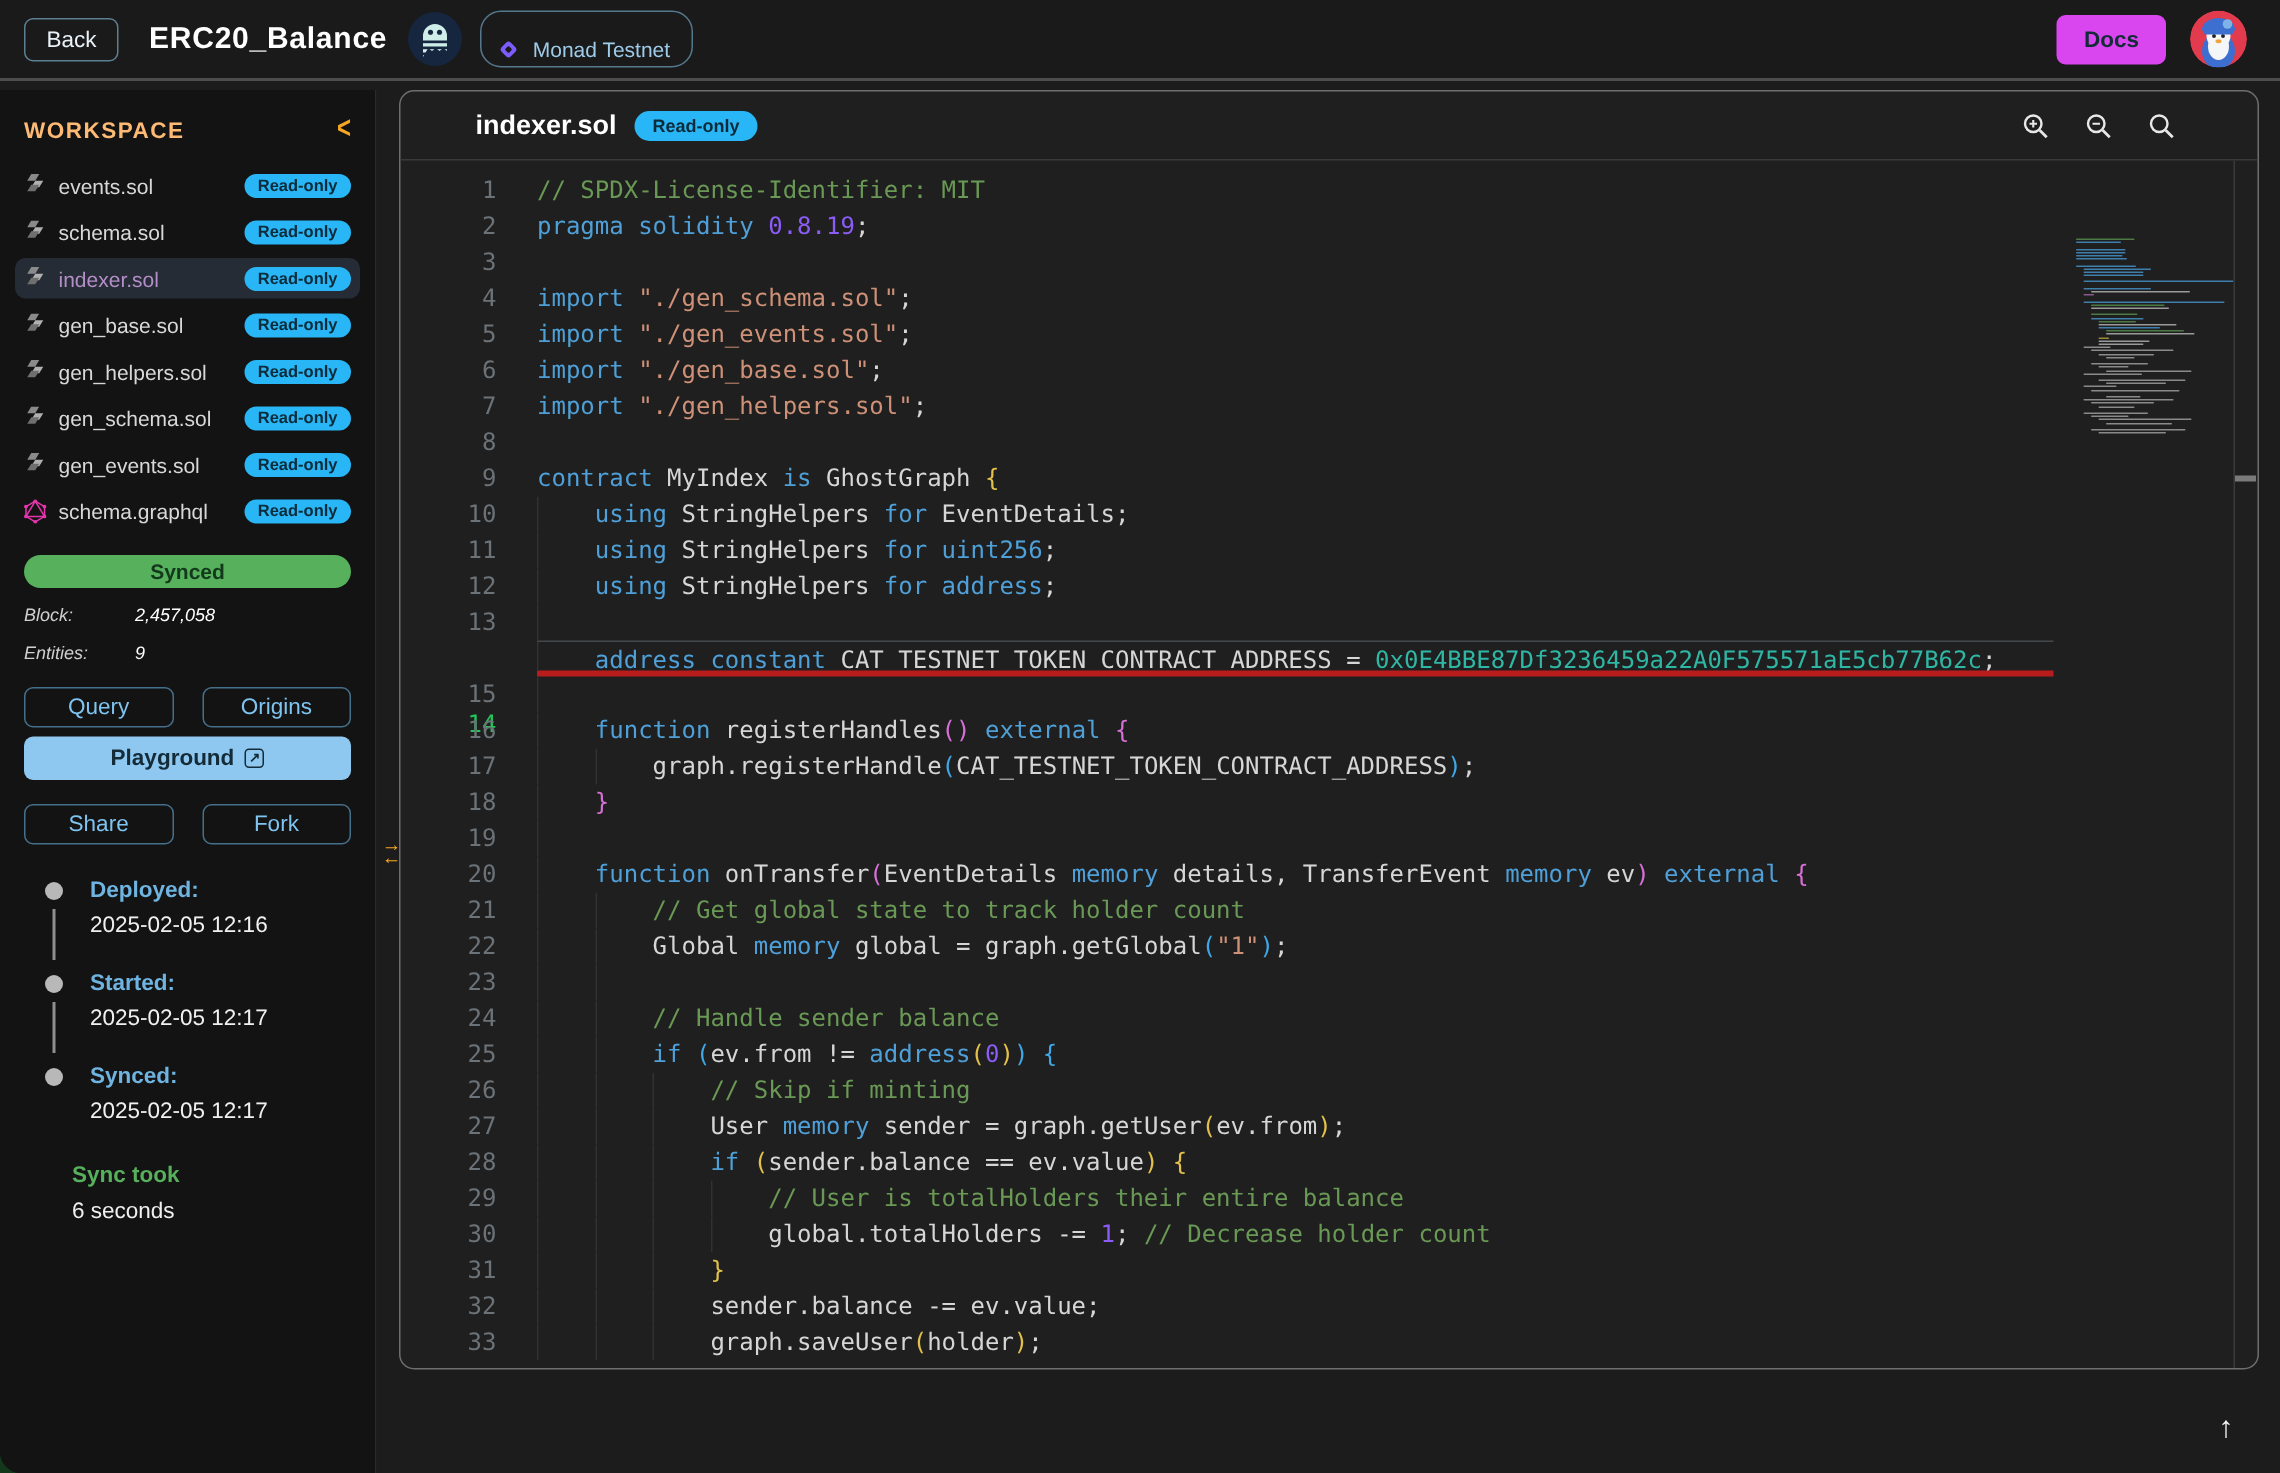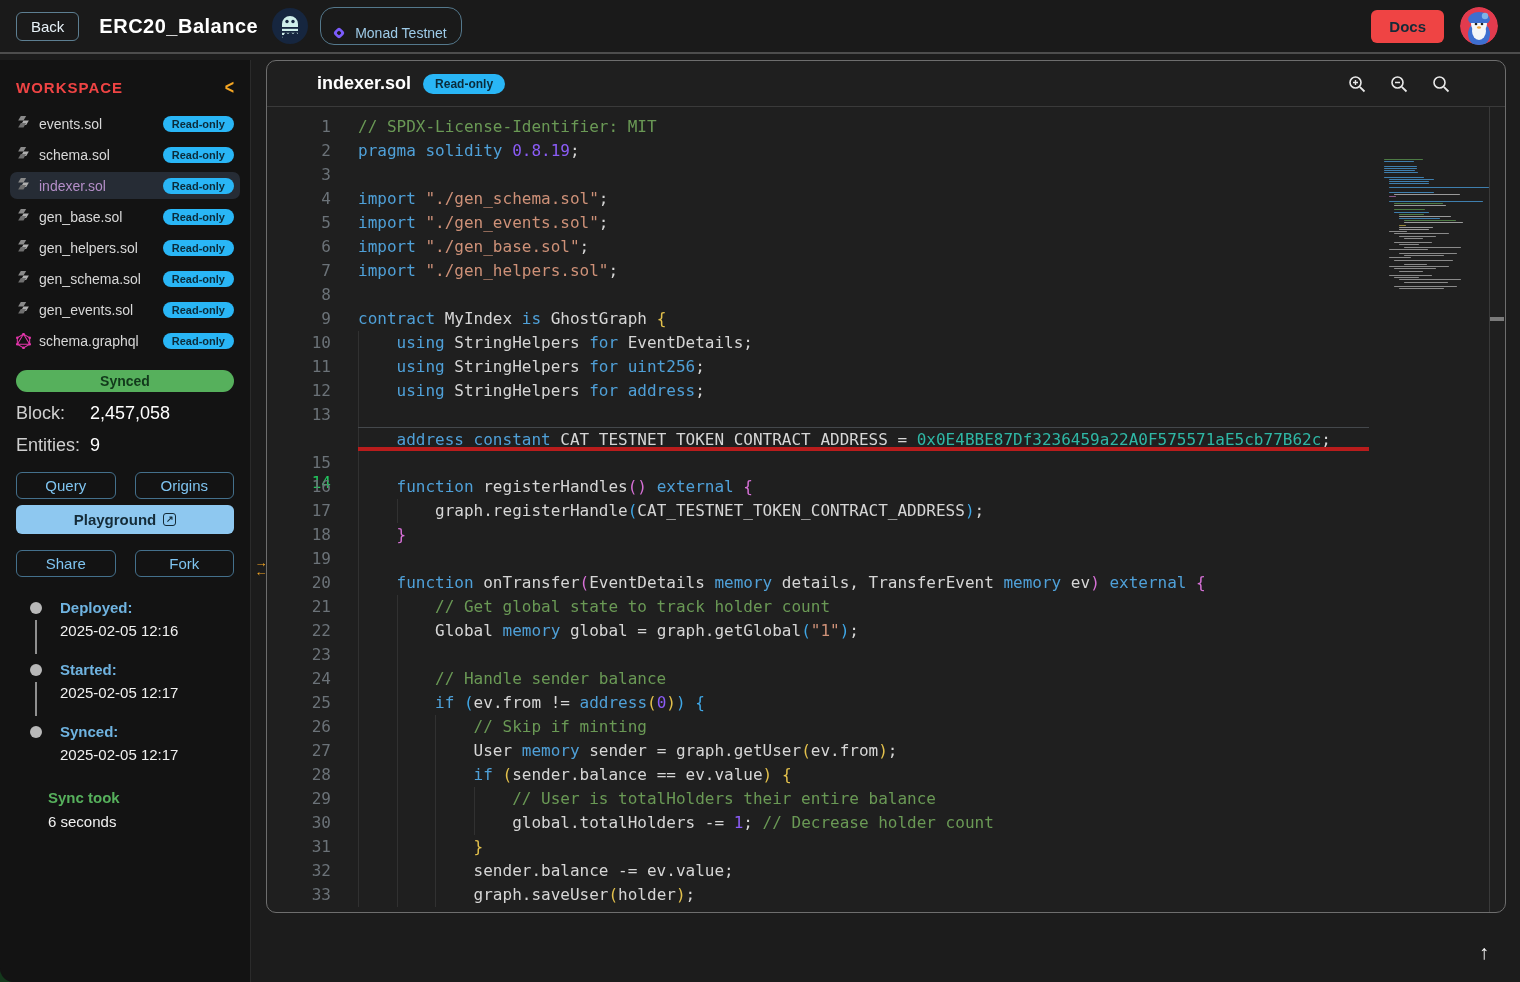--- a/index.html
+++ b/index.html
@@ -10,41 +10,41 @@
   
   .topbar { position:absolute; top:0; left:0; right:0; height:54px; background:#1a1a1a;
             border-bottom:2px solid #4d4d4d; display:flex; align-items:center; padding:0 22px 0 16px; }
   .btn-back { background:transparent; border:1px solid #5d7f92; border-radius:6px; color:#e8f2f8;
               font-size:15px; padding:5px 14px; cursor:pointer; font-family:inherit; }
   .app-title { font-size:20px; font-weight:bold; color:#ffffff; margin-left:20px; letter-spacing:0.5px; }
   .ghost-logo { width:36px; height:36px; margin-left:14px; border-radius:50%; flex:none; }
   .net-badge { margin-left:12px; display:flex; align-items:center; gap:8px; border:1px solid #54788c;
                border-radius:14px; padding:17px 14px 3px 10px; color:#9ecbe8; font-size:14px; }
   .spacer { flex:1; }
-  .btn-docs { background:#ef4444; color:#142b38; font-weight:bold; font-size:15px; border:none;
+  .btn-docs { background:#d946ef; color:#142b38; font-weight:bold; font-size:15px; border:none;
               border-radius:6px; padding:8px 18px; cursor:pointer; font-family:inherit; }
   .avatar { width:38px; height:38px; border-radius:50%; margin-left:16px; overflow:hidden; flex:none; }
 
   
   .sidebar { position:absolute; top:60px; left:0; bottom:0; width:251px; background:#131313;
              border-right:1px solid #2b2b2b; padding:18px 16px 0 16px; }
   .ws-head { display:flex; align-items:center; justify-content:space-between; margin-bottom:14px; }
-  .ws-title { font-size:15px; font-weight:bold; color:#ef4444; letter-spacing:1px; }
+  .ws-title { font-size:15px; font-weight:bold; color:#fdba74; letter-spacing:1px; }
   .ws-collapse { color:#f5a623; font-weight:bold; font-size:16px; cursor:pointer; transform:scaleY(1.3); }
   .file-row { display:flex; align-items:center; height:27px; margin:0 -6px 4px -6px; padding:0 6px;
               border-radius:7px; cursor:pointer; }
   .file-row.active { background:#262c35; }
   .file-ico { width:15px; height:16px; margin-right:8px; flex:none; }
   .file-name { font-size:14px; color:#d8d8d8; flex:1; white-space:nowrap; }
   .file-row.active .file-name { color:#b48ec8; }
   .ro-badge { background:#29b6f6; color:#0b2b3a; font-size:11px; font-weight:bold;
               border-radius:9px; padding:2px 9px; flex:none; }
   .sync-pill { margin-top:16px; background:#56b05c; color:#12391b; font-weight:bold; font-size:14px;
                text-align:center; border-radius:12px; padding:3px 0; }
-  .kv { display:flex; margin-top:11px; font-size:18px; }
+  .kv { display:flex; margin-top:11px; font-size:12px;font-style:italic; }
   .kv .k { width:74px; color:#cfcfcf; }
   .kv .v { color:#ffffff; }
   .btn-grid { display:flex; gap:19px; margin-top:16px; }
   .btn-out { flex:1; background:transparent; border:1px solid #44708c; border-radius:6px; color:#7fc4f0;
              font-size:15px; padding:4px 0; cursor:pointer; font-family:inherit; }
   .btn-play { width:100%; margin-top:6px; background:#8ec8f0; border:none; border-radius:6px;
               color:#142b38; font-size:15px; font-weight:bold; padding:6px 0; cursor:pointer;
               display:flex; align-items:center; justify-content:center; gap:7px; font-family:inherit; }
   .ext-ico { display:inline-flex; align-items:center; justify-content:center; width:13px; height:13px;
              border:1.5px solid #142b38; border-radius:3px; font-size:9px; line-height:1; }

